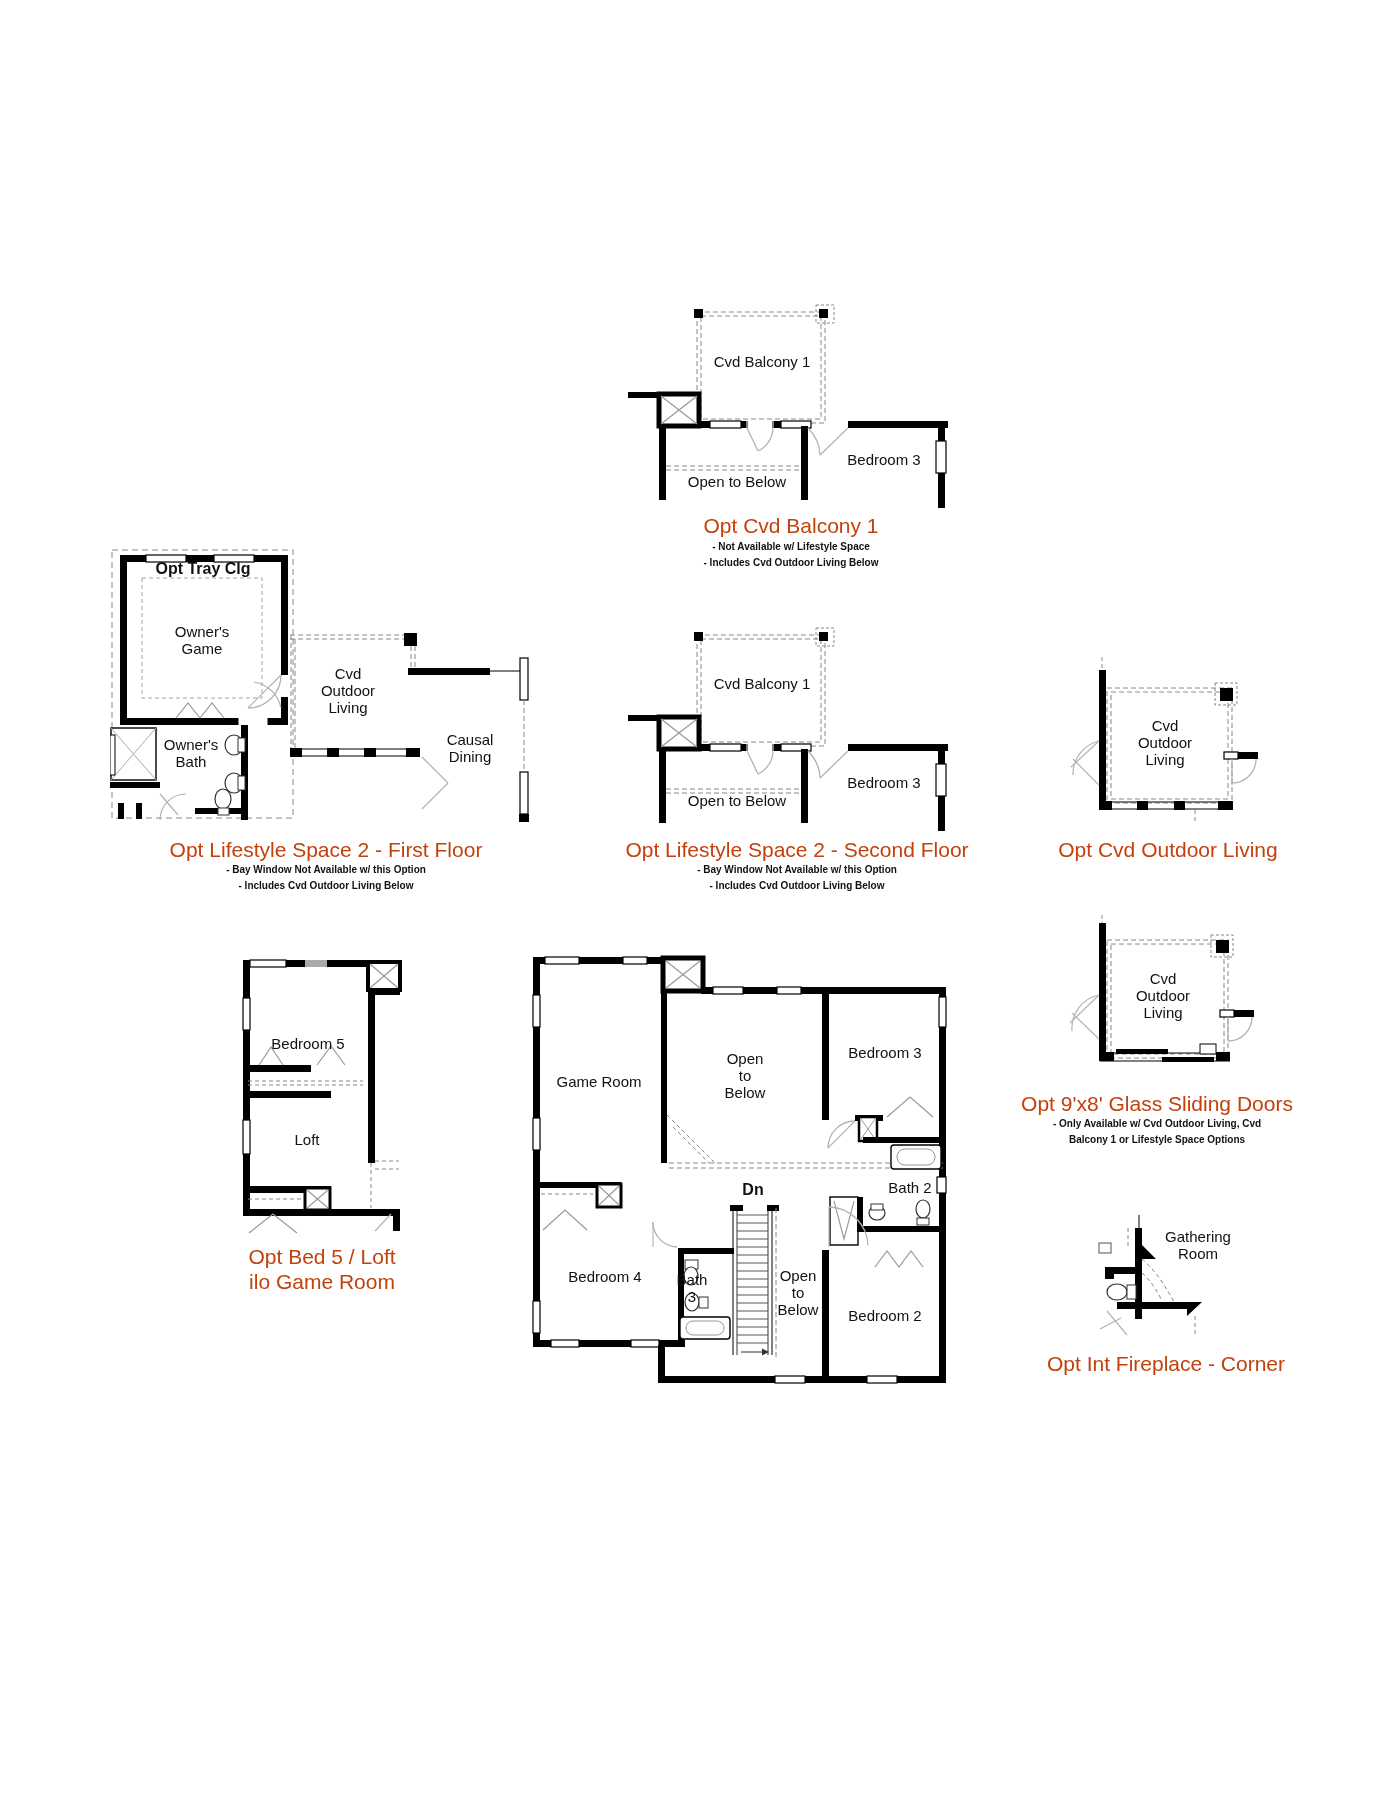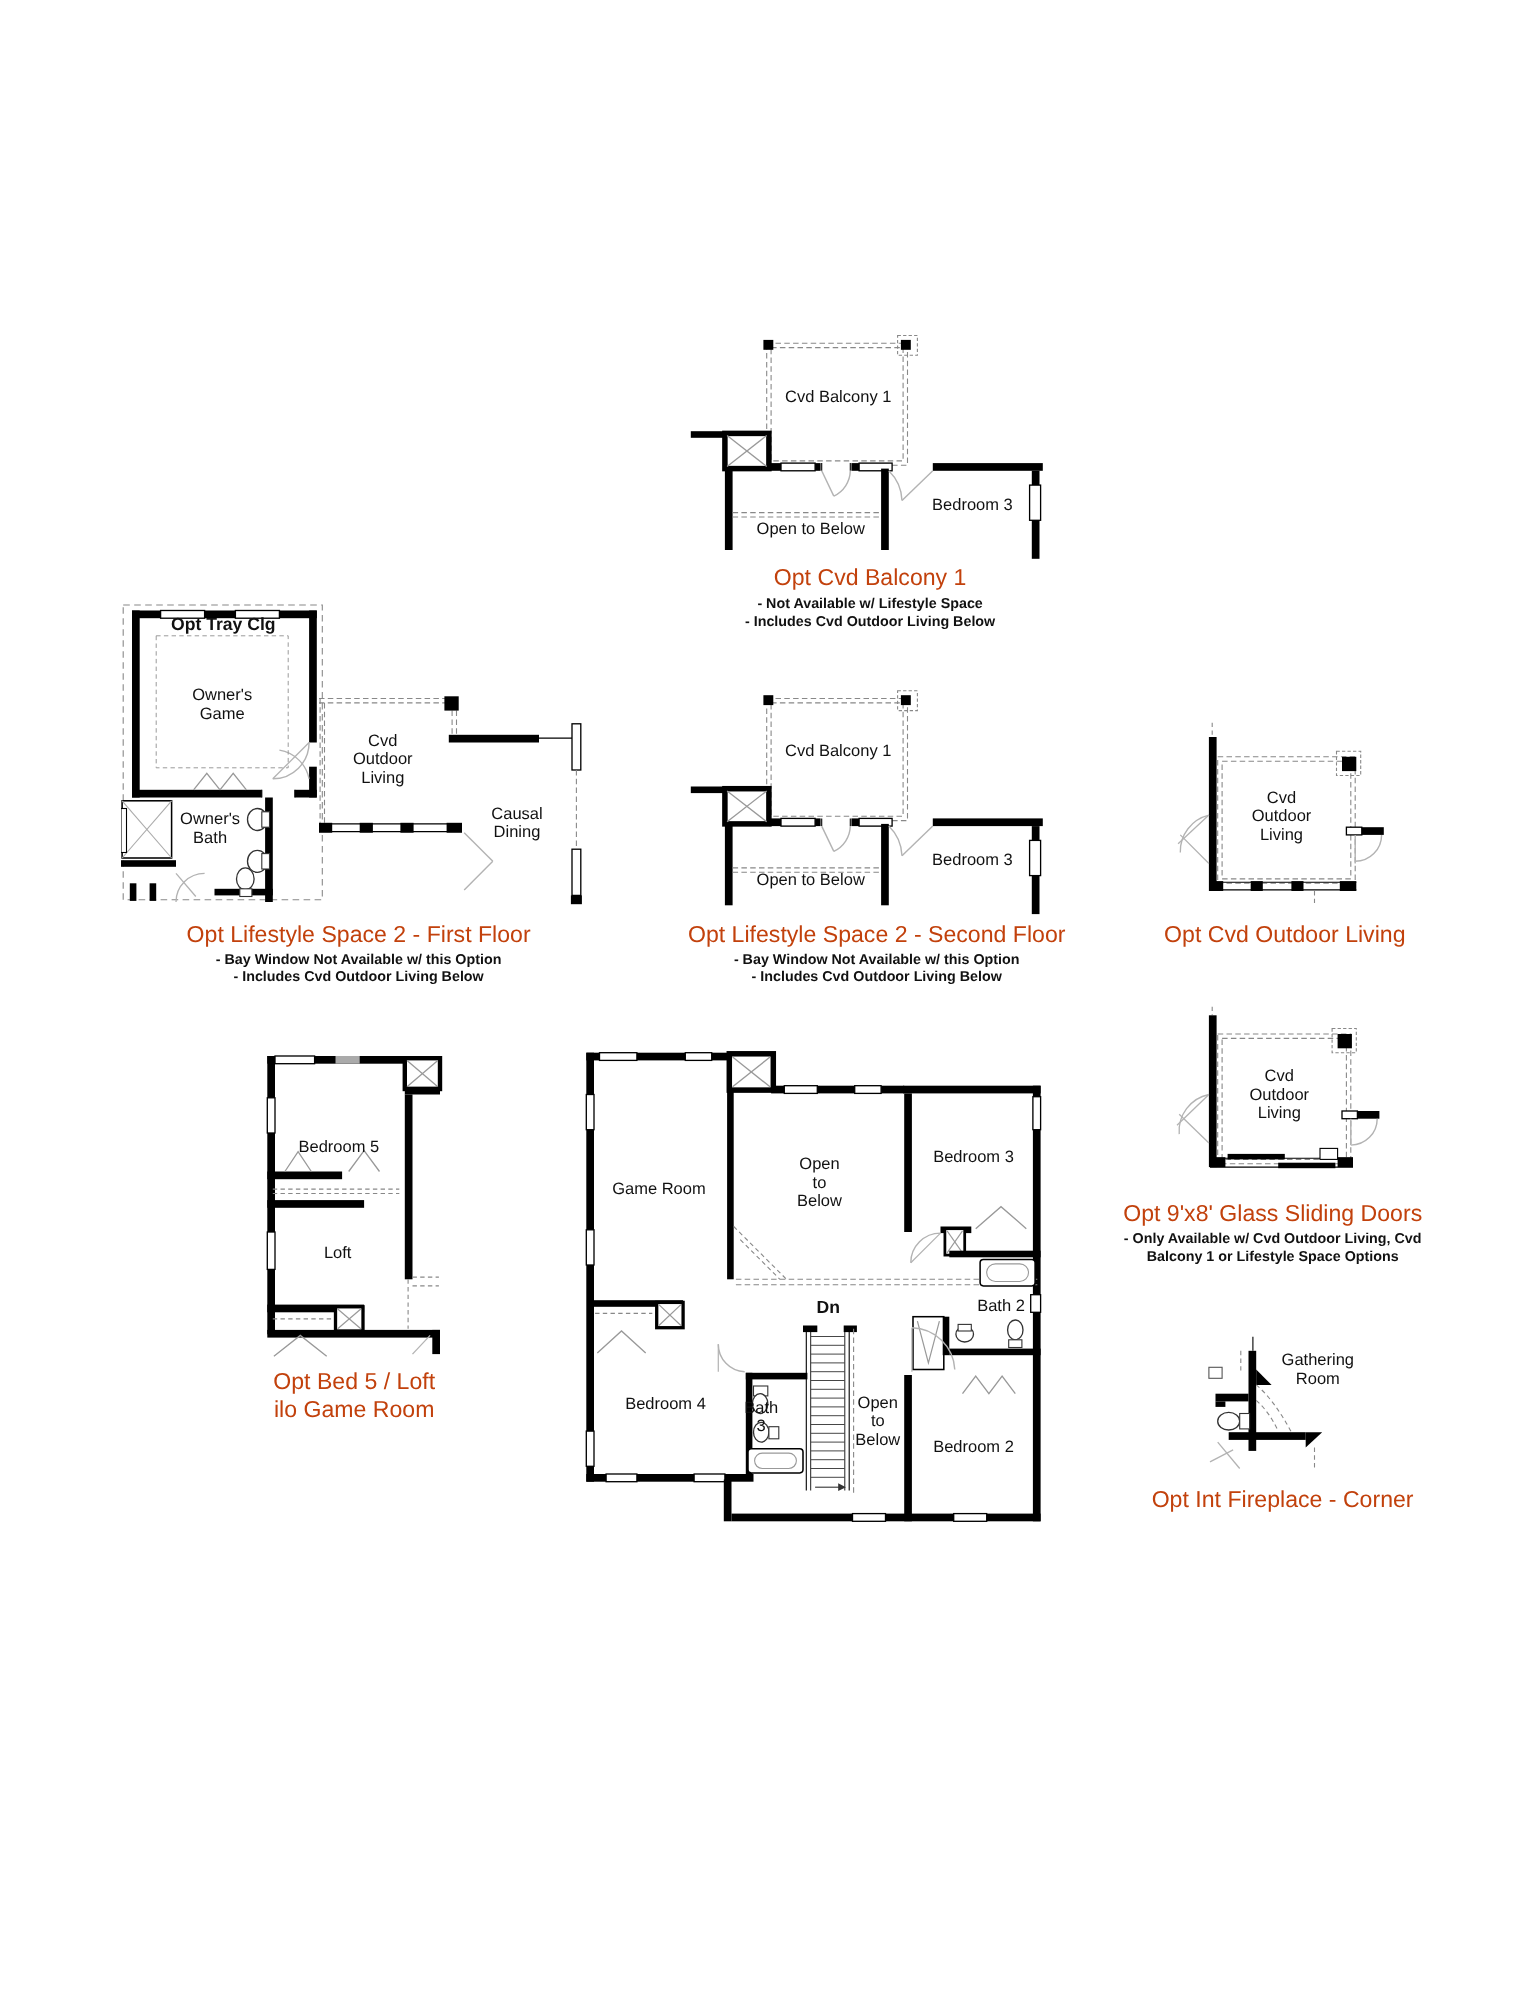--- a/index.html
+++ b/index.html
@@ -14,21 +14,21 @@
     white-space:nowrap;
   }
   .lbl.wrap { white-space:normal; }
   .lbl.small { font-size:16px;font-weight:bold; }
   .cap {
     position:absolute; transform:translateX(-50%);
     text-align:center; font-size:21px; color:#c2410c; white-space:nowrap;
   }
   .note {
     position:absolute; transform:translateX(-50%);
-    text-align:center; font-size:13px; font-weight:bold; color:#111; white-space:nowrap;
+    text-align:center; font-size:10px; font-weight:bold; color:#111; white-space:nowrap;
   }
   .sheet-title {
     position:absolute; transform:translateX(-50%);
     font-size:36px; color:#111; letter-spacing:1px; white-space:nowrap;
   }
   svg { display:block; }
 </style>
 </head>
 <body>
 

